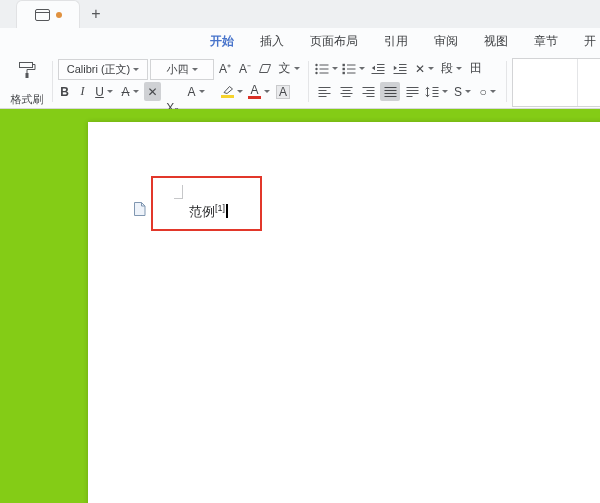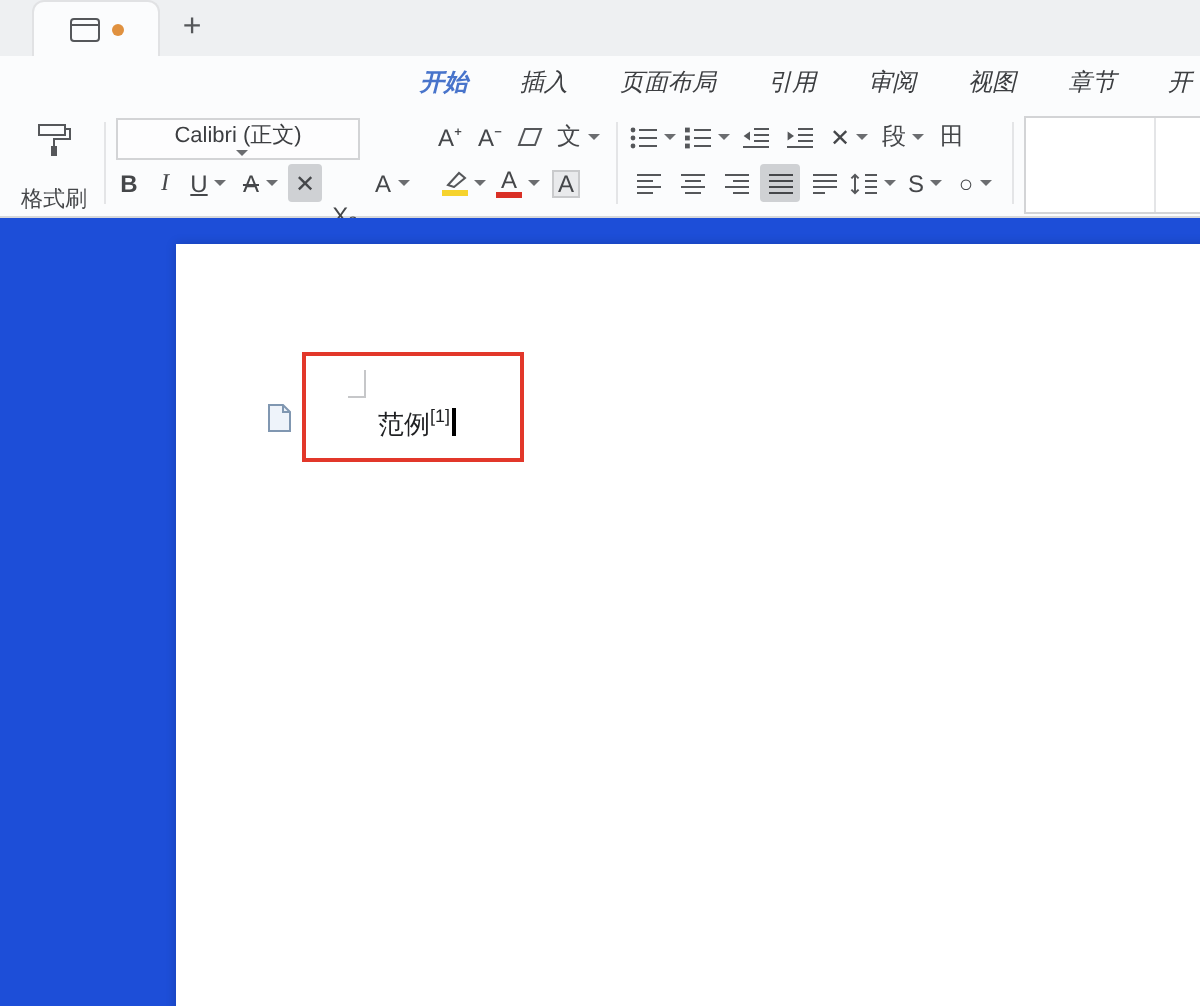--- a/index.html
+++ b/index.html
@@ -7,47 +7,47 @@
   #app{position:relative;width:600px;height:503px;background:#fff;color:#3c3e41;overflow:hidden;}
 
   
   .titlebar{position:absolute;left:0;top:0;width:600px;height:28px;background:#eef0f2;border-bottom:1px solid #e1e2e4;}
   .doc-tab{position:absolute;left:16px;top:0;width:62px;height:28px;background:#fbfcfd;border:1px solid #e1e2e4;border-bottom:none;border-radius:6px 6px 0 0;display:flex;align-items:center;justify-content:center;gap:6px;cursor:pointer;}
   .tab-dot{width:6px;height:6px;border-radius:50%;background:#e0913f;}
   .newtab{position:absolute;left:86px;top:4px;width:20px;height:20px;display:flex;align-items:center;justify-content:center;font-size:16px;color:#55575a;cursor:pointer;border-radius:3px;}
 
   
   .menubar{position:absolute;left:0;top:28px;width:600px;height:27px;background:#fbfcfd;display:flex;align-items:center;gap:26px;padding-left:210px;font-size:12px;color:#3c3e41;white-space:nowrap;}
-  .menu-tab{cursor:pointer;font-style:italic;}
+  .menu-tab{cursor:pointer;}
   .menu-tab.active{color:#4874cb;font-weight:bold;}
 
   
   .toolbar{position:absolute;left:0;top:55px;width:600px;height:53px;background:#fbfcfd;border-bottom:1px solid #d7d8da;}
   .tsep{position:absolute;top:6px;width:1px;height:41px;background:#e4e5e7;}
   .btn{position:absolute;height:19px;display:flex;align-items:center;justify-content:center;font-size:12px;color:#45474a;border-radius:2px;cursor:pointer;}
   .btn.pressed{background:#cfd1d4;}
-  .combo{position:absolute;height:19px;border:1px solid #d3d4d6;background:#fdfdfe;display:flex;align-items:center;justify-content:flex-start;font-size:11px;padding:0 16px;cursor:pointer;color:#3c3e41;flex-direction:column;}
+  .combo{position:absolute;height:19px;border:1px solid #d3d4d6;background:#fdfdfe;display:flex;align-items:center;justify-content:center;font-size:11px;padding:0 0;cursor:pointer;color:#3c3e41;}
   .arrow{width:0;height:0;border-left:3px solid transparent;border-right:3px solid transparent;border-top:3.5px solid #6b6d70;margin-left:3px;flex:none;}
   .fp{position:absolute;left:5px;top:4px;width:44px;height:46px;display:flex;flex-direction:column;align-items:center;justify-content:space-between;padding:2px 0;cursor:pointer;font-size:11px;color:#45474a;border-radius:2px;}
   .glyph-b{font-weight:bold;}
   .glyph-i{font-style:italic;font-family:"Liberation Serif",serif;}
   .glyph-u{text-decoration:underline;}
   .glyph-strike{text-decoration:line-through;}
   .colorbtn{display:flex;flex-direction:column;align-items:center;line-height:10px;}
   .colorbar{width:13px;height:3px;margin-top:1px;}
   .shadebox{background:#e9eaec;border:1px solid #c9cacc;padding:0 2px;line-height:12px;}
 
   
   .gallery{position:absolute;left:512px;top:3px;width:110px;height:47px;background:#fff;border:1px solid #d3d4d6;display:flex;overflow:hidden;}
   .style-item{width:64px;height:100%;display:flex;flex-direction:column;align-items:center;justify-content:center;gap:3px;border-right:1px solid #e4e5e7;cursor:pointer;flex:none;}
   .style-preview{font-size:10px;color:#2b2c2e;white-space:nowrap;}
   .style-name{font-size:10px;color:#55575a;white-space:nowrap;}
 
   
-  .doc-area{position:absolute;left:0;top:109px;width:600px;height:394px;background:#1d4ed8;}
+  .doc-area{position:absolute;left:0;top:109px;width:600px;height:394px;background:#84cc16;}
   .page{position:absolute;left:88px;top:13px;width:520px;height:400px;background:#fff;box-shadow:0 0 5px rgba(0,0,0,.18);}
   .crop-v{position:absolute;left:94px;top:63px;width:1px;height:14px;background:#c6c7c9;}
   .crop-h{position:absolute;left:86px;top:76px;width:9px;height:1px;background:#c6c7c9;}
   .margin-icon{position:absolute;left:45px;top:80px;cursor:pointer;}
   .red-box{position:absolute;left:63px;top:54px;width:107px;height:51px;border:2px solid #e2372a;}
   .text-line{position:absolute;left:101px;top:81px;font-size:13px;color:#1f2022;white-space:nowrap;}
   .text-line sup{font-size:9px;}
   .caret{display:inline-block;width:2px;height:14px;background:#000;margin-left:1px;vertical-align:-2px;}
   svg{display:block;}
 </style>
@@ -86,20 +86,24 @@
       <rect x="8.5" y="12" width="3" height="5" fill="#55575a"></rect>
     </svg>
     <span>格式刷</span>
   </div>
   <div class="tsep" style="left:52px"></div>
 
   <div class="combo" style="left:58px;top:4px;width:88px">
     <span>Calibri (正文)</span>
     <span class="arrow"></span>
   </div>
+  <div class="combo" style="left:150px;top:4px;width:62px">
+    <span>小四</span>
+    <span class="arrow"></span>
+  </div>
   <div class="btn" style="left:216px;top:4px;width:18px">A⁺</div>
   <div class="btn" style="left:236px;top:4px;width:18px">A⁻</div>
   <div class="btn" style="left:256px;top:4px;width:18px">
     <svg width="14" height="11">
       <path d="M4.5 1.5h8l-3 8h-8z" fill="none" stroke="#55575a"></path>
     </svg>
   </div>
   <div class="btn" style="left:276px;top:4px;width:26px">
     <span>文</span>
     <span class="arrow"></span>

